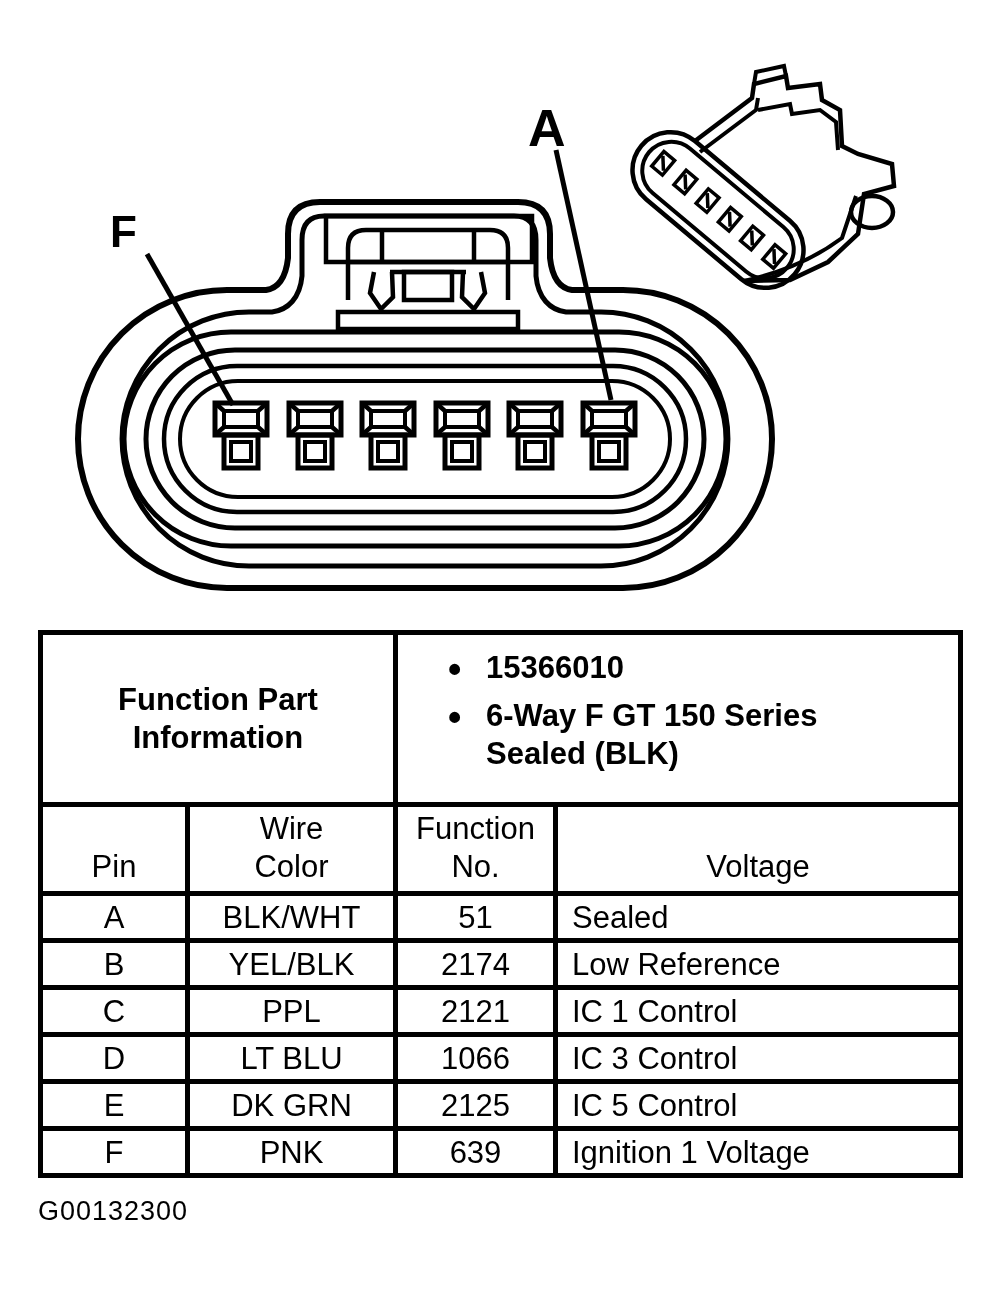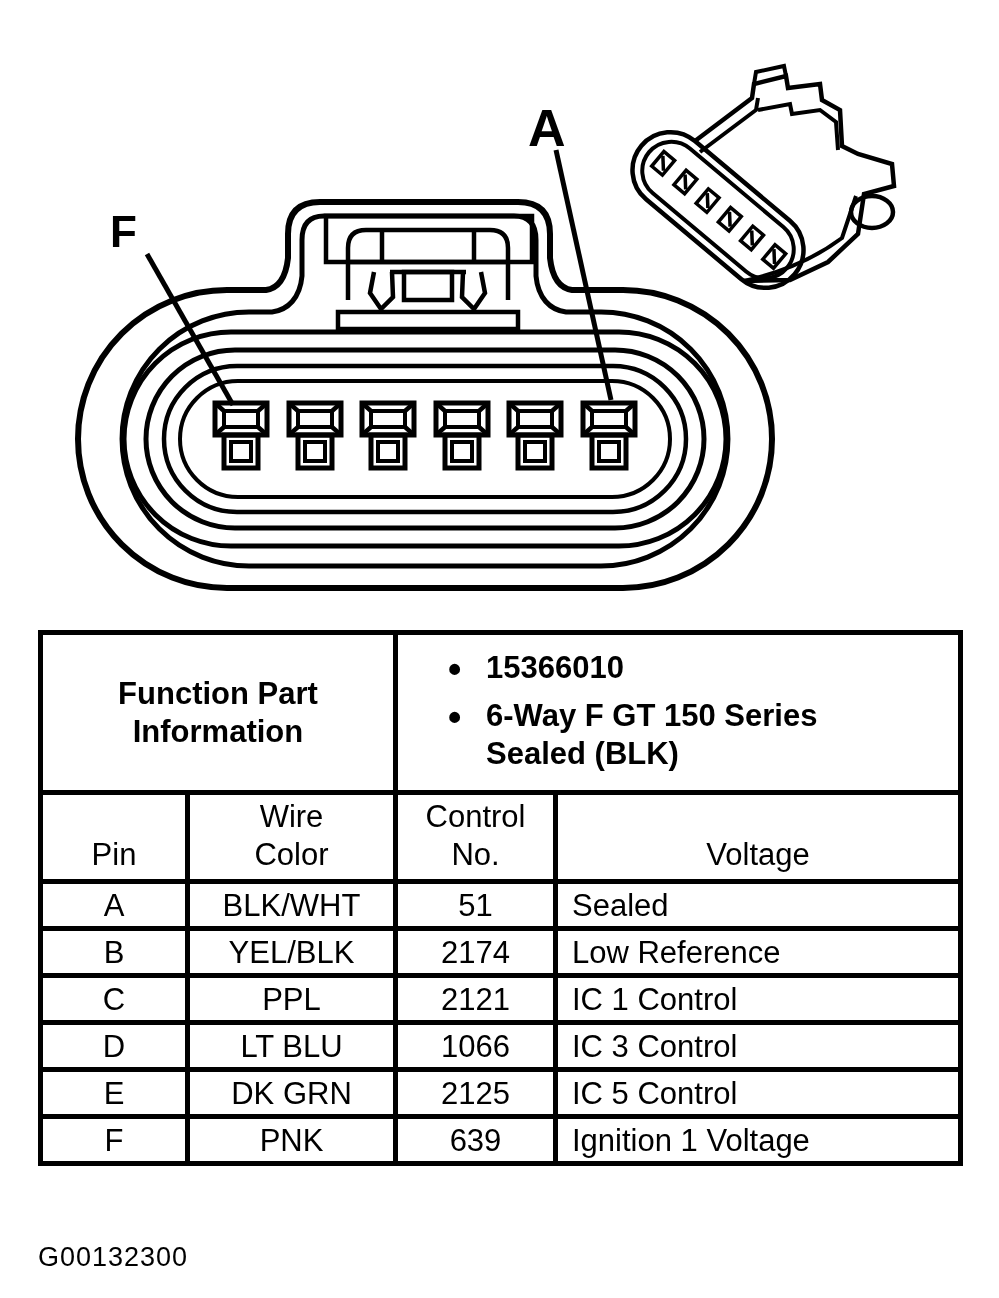--- a/index.html
+++ b/index.html
@@ -30,21 +30,21 @@
     color:#000;
     overflow:hidden;
   }
   td.partinfo-label{
     height:130px;
     text-align:center;vertical-align:middle;
     font-weight:bold;
   }
   td.partinfo-bullets{vertical-align:middle;}
   td.partinfo-bullets ul{
-    margin:0;padding:4px 0 8px 50px;
+    margin:0;padding:4px 0 20px 50px;
     list-style:none;
   }
   td.partinfo-bullets li{
     position:relative;
     padding-left:38px;
     margin:10px 0;
     max-width:382px;
     font-weight:bold;
   }
   td.partinfo-bullets li::before{
@@ -64,21 +64,21 @@
     height:42px;
     text-align:center;
     vertical-align:middle;
     font-weight:normal;
   }
   tr.datarow td.fn{
     text-align:left;
     padding-left:14px;
   }
   #figure-id{
-    position:absolute;left:38px;top:1242px;
+    position:absolute;left:38px;top:1196px;
     font-size:27px;letter-spacing:1px;
     font-weight:normal;color:#000;
   }
 </style>
 </head>
 <body>
 
 <div id="canvas">
 
   <svg id="connector-art" width="999" height="620" viewBox="0 0 999 620">
@@ -241,21 +241,21 @@
           <ul>
             <li>15366010</li>
             <li>6-Way F GT 150 Series Sealed (BLK)</li>
           </ul>
         </td>
       </tr>
       <tr class="colhead">
         <td>Pin</td>
         <td>Wire
 Color</td>
-        <td>Control
+        <td>Function
 No.</td>
         <td>Voltage</td>
       </tr>
       <tr class="datarow">
         <td>A</td>
         <td>BLK/WHT</td>
         <td>51</td>
         <td class="fn">Sealed</td>
       </tr>
       <tr class="datarow">

